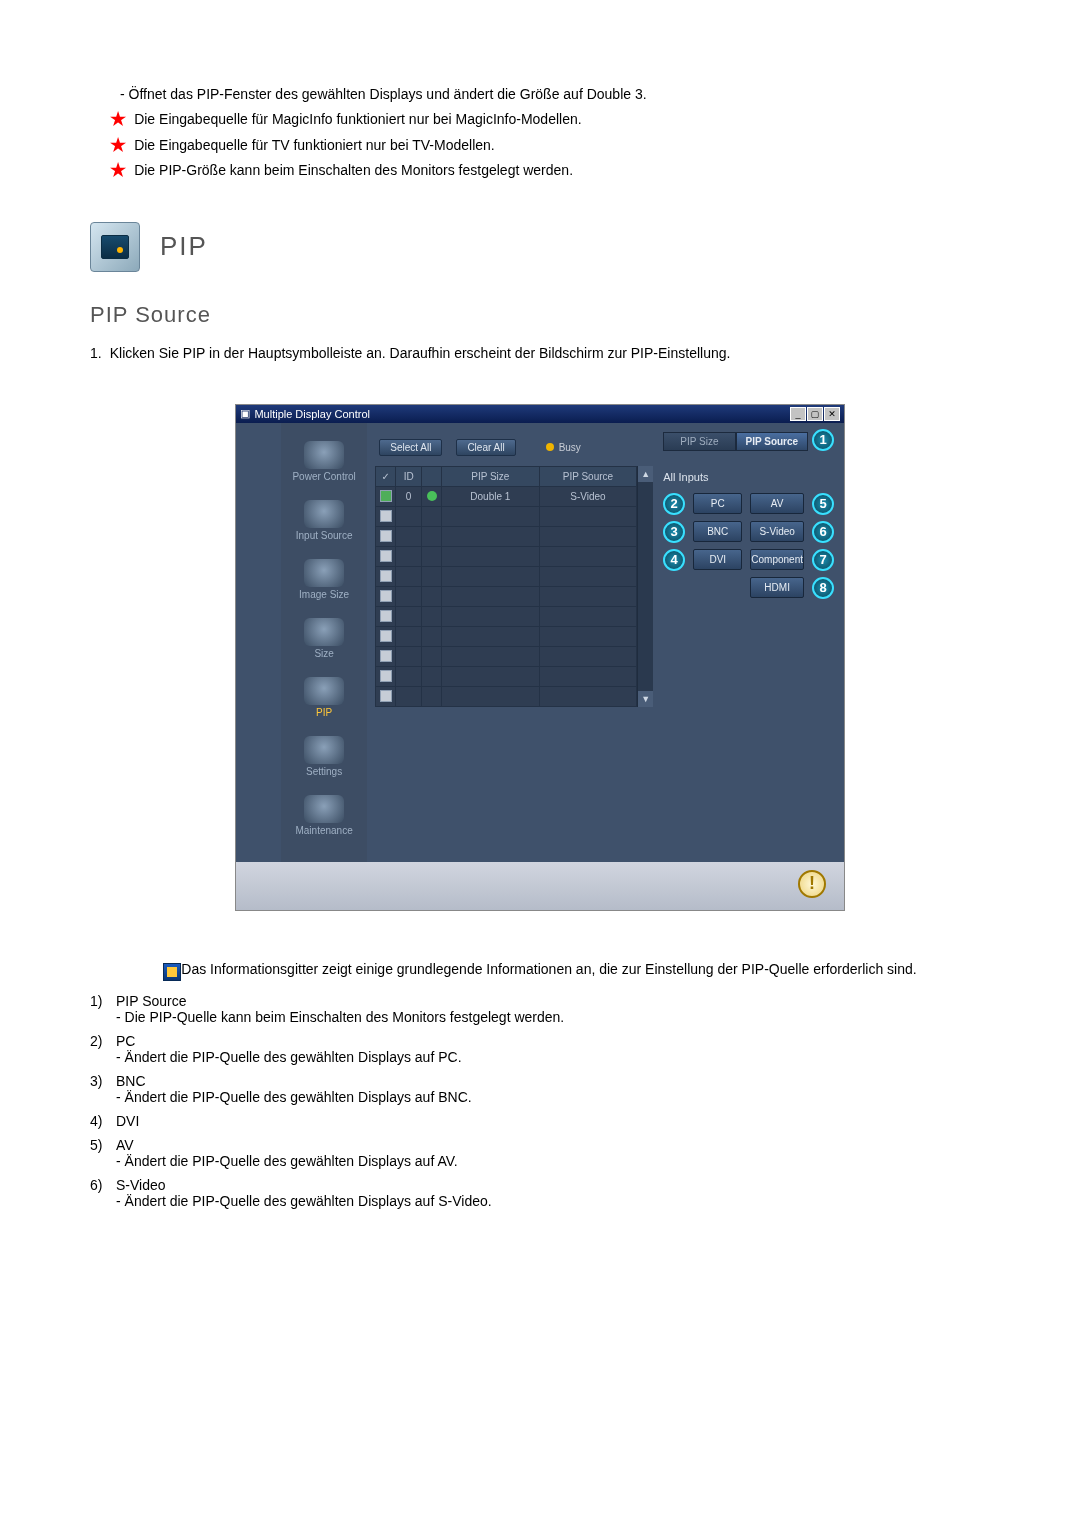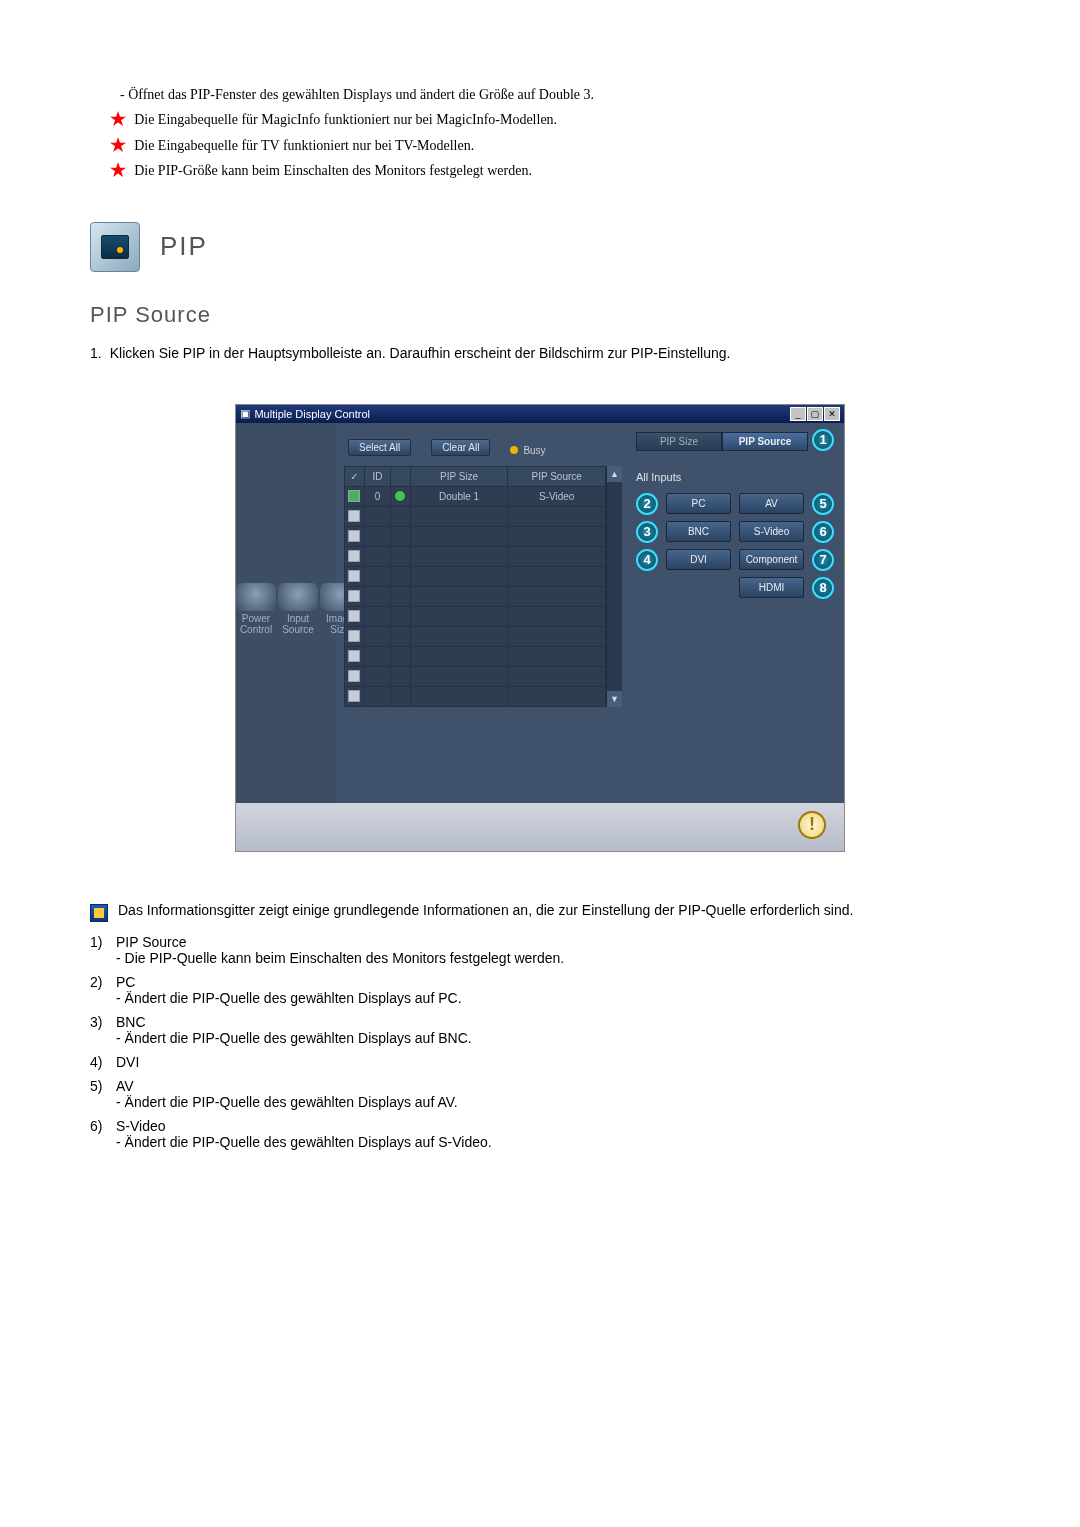--- a/index.html
+++ b/index.html
@@ -6,21 +6,21 @@
   body {
     font-family: Arial, Helvetica, sans-serif;
     font-size: 14px;
     color: #000;
     background: #fff;
     width: 1080px;
   }
   .page {
     padding: 80px 90px 40px 90px;
   }
-  .intro-list { margin-bottom: 24px; font-family: Liberation Serif, serif; }
+  .intro-list { margin-bottom: 24px; }
   .intro-item {
     display: flex;
     align-items: flex-start;
     margin: 4px 0 4px 20px;
     line-height: 1.5;
   }
   .intro-item.dash::before {
     content: "- ";
     white-space: pre;
     margin-left: 10px;
@@ -109,21 +109,21 @@
   .brand { font-style:italic; font-size:9px; color:#445; }
   .app-body {
     display:flex;
     background:#3f516b;
     min-height: 380px;
   }
   .sidebar {
     width: 100px;
     background:#3d4d64;
     padding: 14px 0;
-    display:flex; align-items:center; gap:2px;
+    display:flex; flex-direction:column; align-items:center; gap:2px;margin-left:45px;
   }
   .side-item {
     width: 80px;
     text-align:center;
     padding: 4px 0 12px 0;
     font-size:10px;
     color:#9fb0c4;
   }
   .side-item.active { color:#ffc73a; }
   .side-icon {
@@ -131,32 +131,32 @@
     margin: 0 auto 2px auto;
     background: radial-gradient(circle at 50% 40%, #8aa0b8, #3a4c62);
     border-radius:6px;
   }
   .center {
     flex:1;
     padding: 10px 0 10px 8px;
     display:flex; flex-direction:column;
   }
   .toolbar {
-    display:flex; align-items:flex-end; gap:20px;
+    display:flex; align-items:center; gap:14px;
     padding: 6px 4px 10px 4px;
   }
   .tool-btn {
     background: linear-gradient(#4e6a8e, #2e4460);
     border: 1px solid #1e3048;
     color:#dfe6ef;
     font-size:10px;
     padding: 2px 10px;
     border-radius:2px;
   }
-  .busy { display:flex; align-items:center; gap:5px; font-size:10px; color:#c7ccd5;}
+  .busy { display:flex; align-items:center; gap:5px; font-size:10px; color:#c7ccd5;margin-left:16px;}
   .busy-dot { width:8px;height:8px;border-radius:50%;background:#efb400;}
   .grid-wrap { display:flex; }
   .grid {
     border-collapse: collapse;
     background:#2f3d52;
     width: 262px;
   }
   .grid th, .grid td {
     border:1px solid #243246;
     font-size:10px;
@@ -239,22 +239,23 @@
   }
   .info-icon {
     position:absolute; right:18px; top:8px;
     width:28px;height:28px;border-radius:50%;
     border:2px solid #a07800;
     display:flex;align-items:center;justify-content:center;
     color:#a07800; font-size:18px; font-weight:bold;
     background: radial-gradient(circle, #fff8d8, #ecd27a);
   }
   .note-row {
-    display:flex; align-items:flex-start; gap:10px;
+    display:flex; align-items:flex-start; 
     margin: 0 0 12px 0;
+    justify-content: center;
   }
   .note-icon {
     width:18px;height:18px; margin-top:2px;
     background: linear-gradient(#1a5bbf, #093574);
     border:1px solid #072a57;
     position:relative; flex-shrink:0;
   }
   .note-icon::after {
     content:""; position:absolute; left:3px; top:3px;
     width:10px;height:10px;background:#ffc83a;

